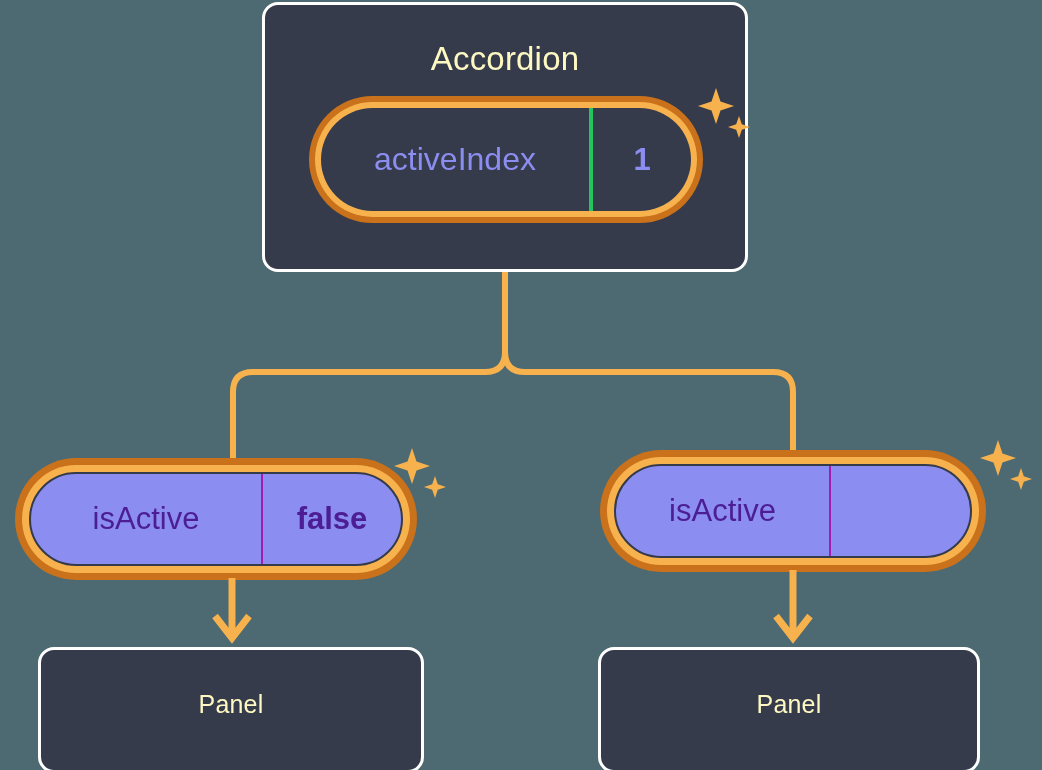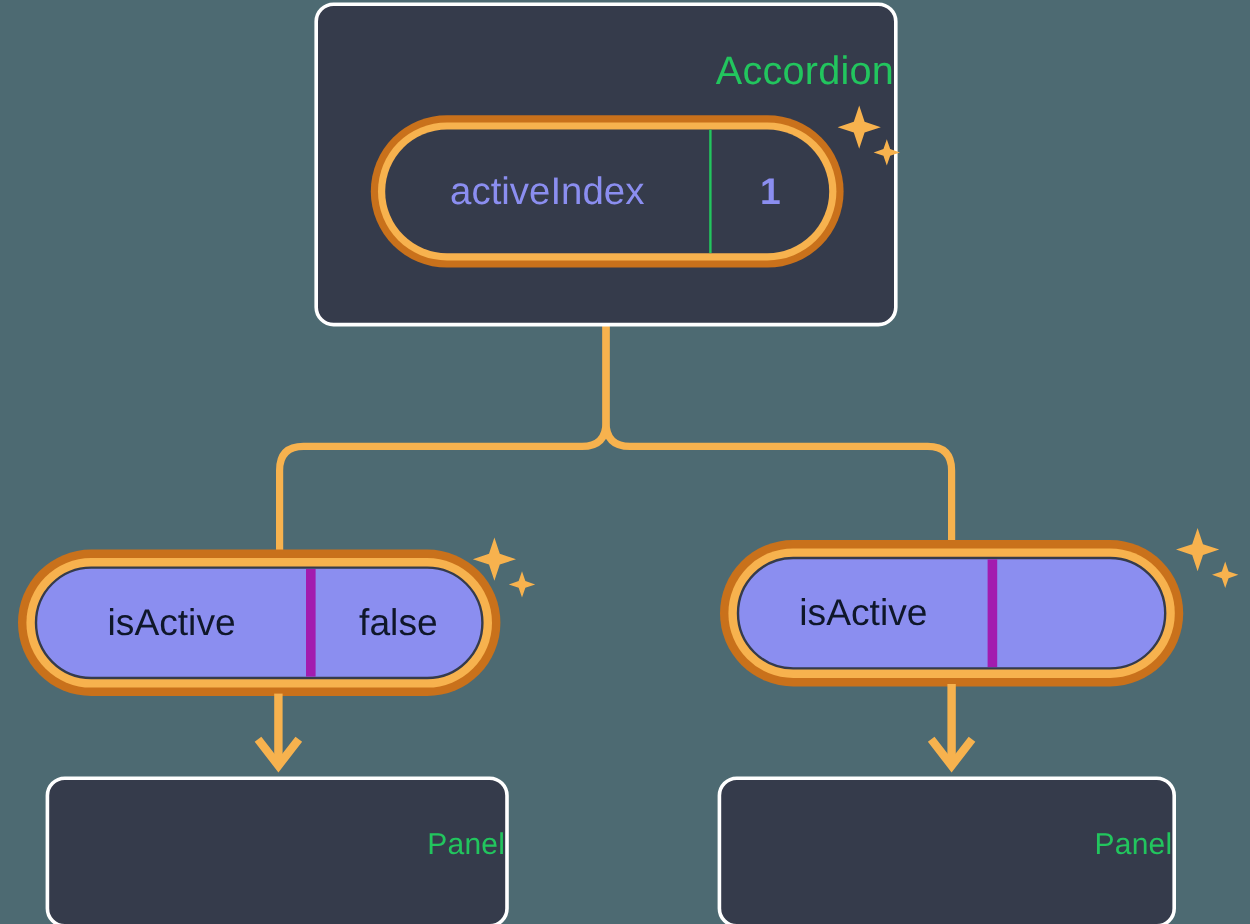--- a/index.html
+++ b/index.html
@@ -25,22 +25,22 @@
     position: absolute;
     background: #353b4b;
     border: 3px solid #ffffff;
     border-radius: 16px;
     box-sizing: border-box;
   }
   .comp-title {
     position: absolute;
     left: 0;
     right: 0;
-    text-align: right;
-    color: #22c55e;
+    text-align: center;
+    color: #fef9c3;
     font-size: 33px;
     font-weight: 400;
     letter-spacing: 0.2px;
     white-space: nowrap;
   }
 
   
   #accordion-box {
     left: 262px;
     top: 2px;
@@ -113,47 +113,47 @@
   #pill-activeindex .pill-mid { inset: 6px; }
   #pill-activeindex .pill-inner {
     inset: 12px;
     background: #353b4b;
   }
   #pill-activeindex .pill-key {
     flex: 0 0 272px;
     color: #8b8ef0;
     font-size: 32px;
     font-weight: 400;
-    border-right: 2px solid #22c55e;
+    border-right: 4px solid #22c55e;
   }
   #pill-activeindex .pill-val {
     flex: 1 1 auto;
     color: #8b8ef0;
     font-size: 31px;
     font-weight: 700;
   }
 
   
   .pill-purple .pill-mid { inset: 7px; }
   .pill-purple .pill-inner {
     inset: 14px;
     background: #8b8ef0;
     border: 2px solid #353b4b;
   }
   .pill-purple .pill-key {
-    color: #0f172a;
+    color: #4c1d95;
     font-size: 31px;
     font-weight: 400;
-    border-right: 8px solid #a21caf;
+    border-right: 2px solid #a21caf;
   }
   .pill-purple .pill-val {
     flex: 1 1 auto;
-    color: #0f172a;
+    color: #4c1d95;
     font-size: 31px;
-    font-weight: 400;
+    font-weight: 700;
   }
 
   #pill-isactive-left {
     left: 15px;
     top: 458px;
     width: 402px;
     height: 122px;
   }
   #pill-isactive-left .pill-key { flex: 0 0 232px; }
 

